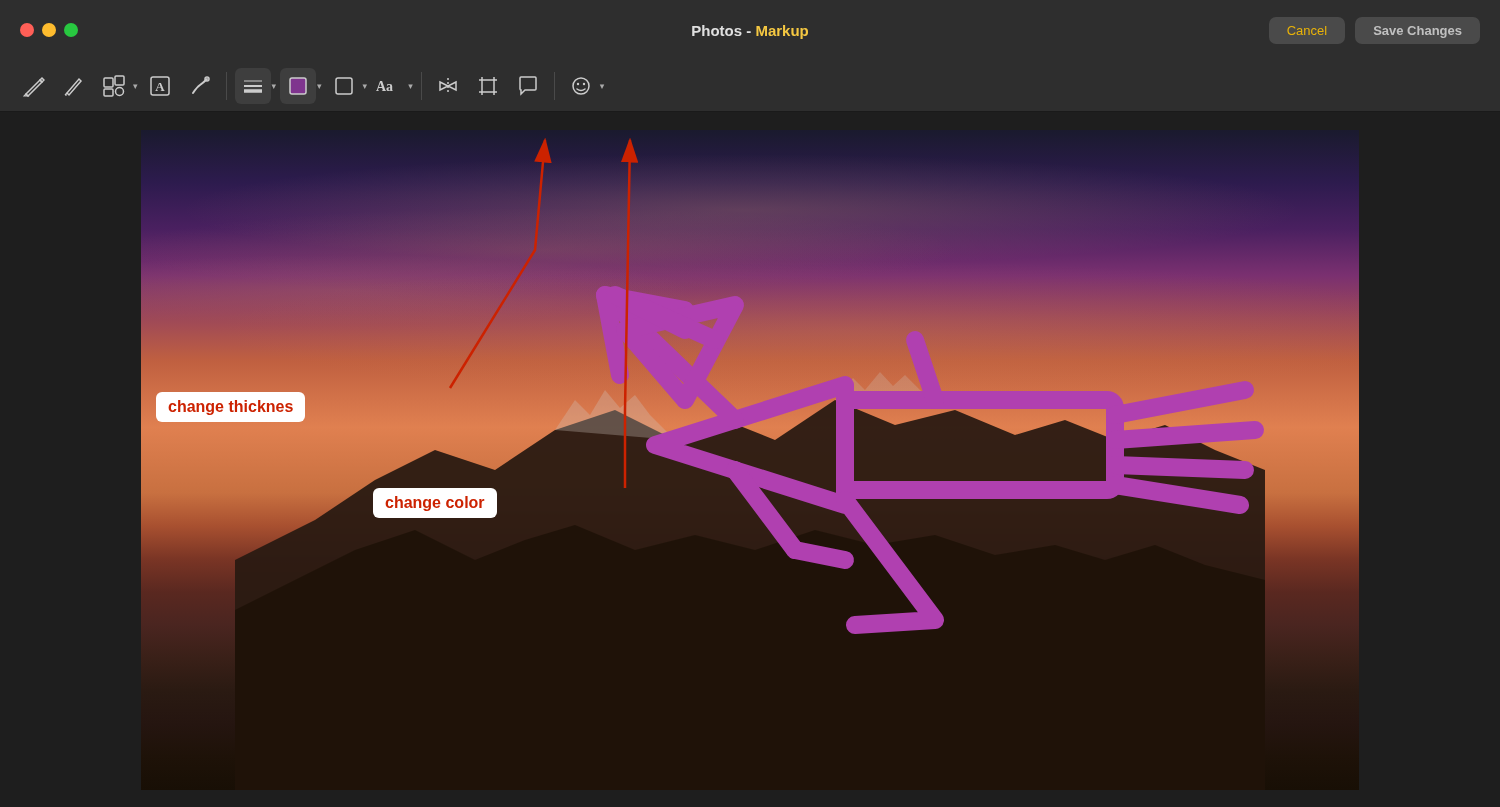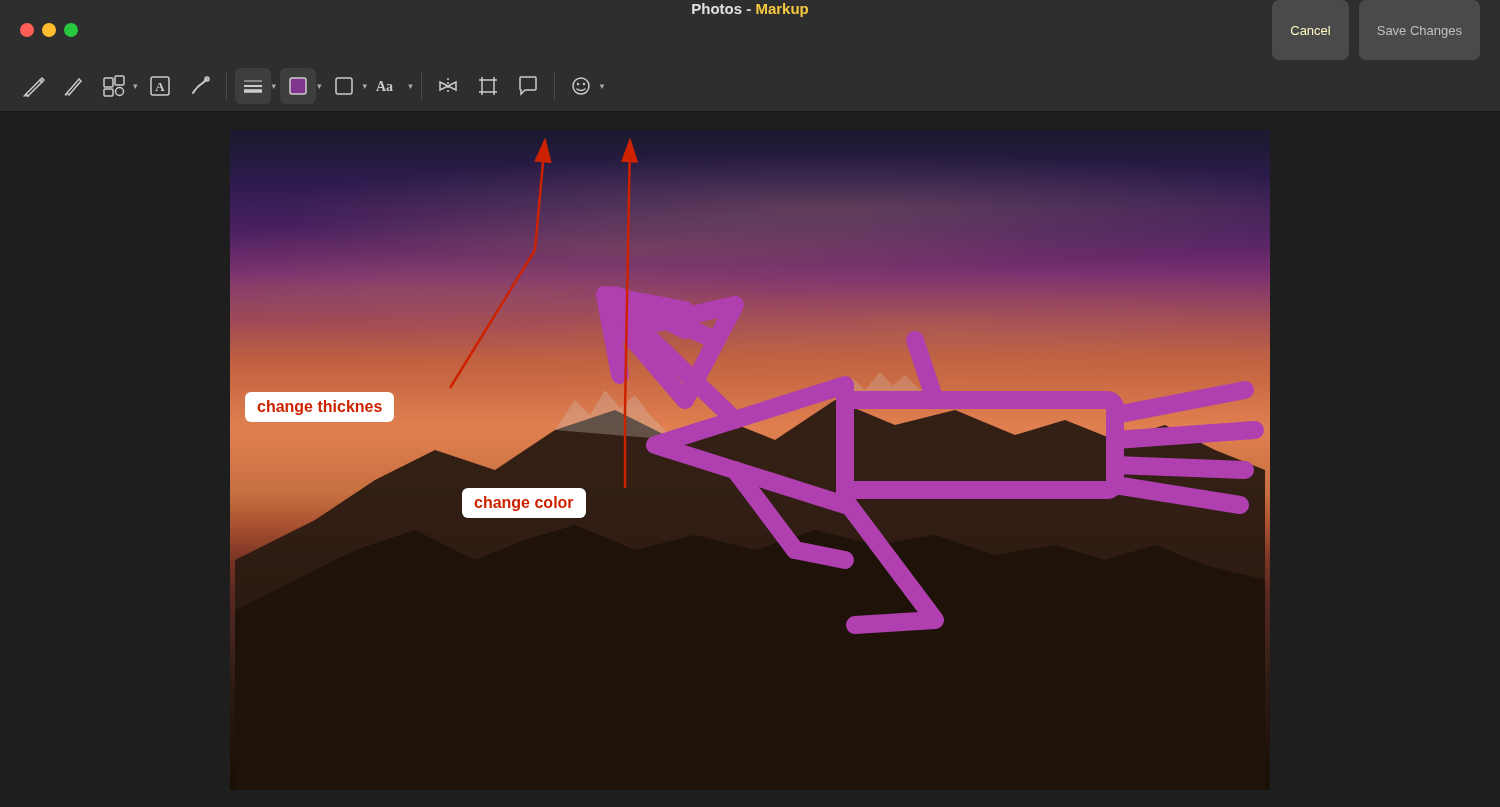--- a/index.html
+++ b/index.html
@@ -8,20 +8,21 @@
       height: 807px;
       background: #2b2b2b;
       font-family: -apple-system, BlinkMacSystemFont, "SF Pro Text", sans-serif;
       overflow: hidden;
       position: relative;
     }
 
     
     .titlebar {
       display: flex;
+      align-items: center;
       justify-content: space-between;
       height: 60px;
       background: #2e2e2e;
       padding: 0 20px;
       position: relative;
     }
     .traffic-lights {
       display: flex;
       gap: 8px;
       align-items: center;
@@ -54,25 +55,26 @@
     .btn-cancel, .btn-save {
       padding: 6px 18px;
       border-radius: 7px;
       font-size: 13px;
       font-weight: 500;
       cursor: pointer;
       border: none;
     }
     .btn-cancel {
       background: #4a4a4a;
-      color: #fef9c3;
+      color: #eab308;
     }
     .btn-save {
       background: #4a4a4a;
       color: #c0c0c0;
+      font-weight: bold;
     }
 
     
     .toolbar {
       display: flex;
       align-items: center;
       height: 52px;
       background: #2e2e2e;
       padding: 0 16px;
       gap: 4px;
@@ -119,21 +121,21 @@
       right: 0;
       bottom: 0;
       display: flex;
       align-items: center;
       justify-content: center;
       background: #1e1e1e;
     }
 
     .photo-container {
       position: relative;
-      width: 1040px;
+      width: 1218px;
       height: 660px;
       overflow: hidden;
     }
 
     
     .photo-bg {
       width: 100%;
       height: 100%;
       background: 
         linear-gradient(180deg, 

